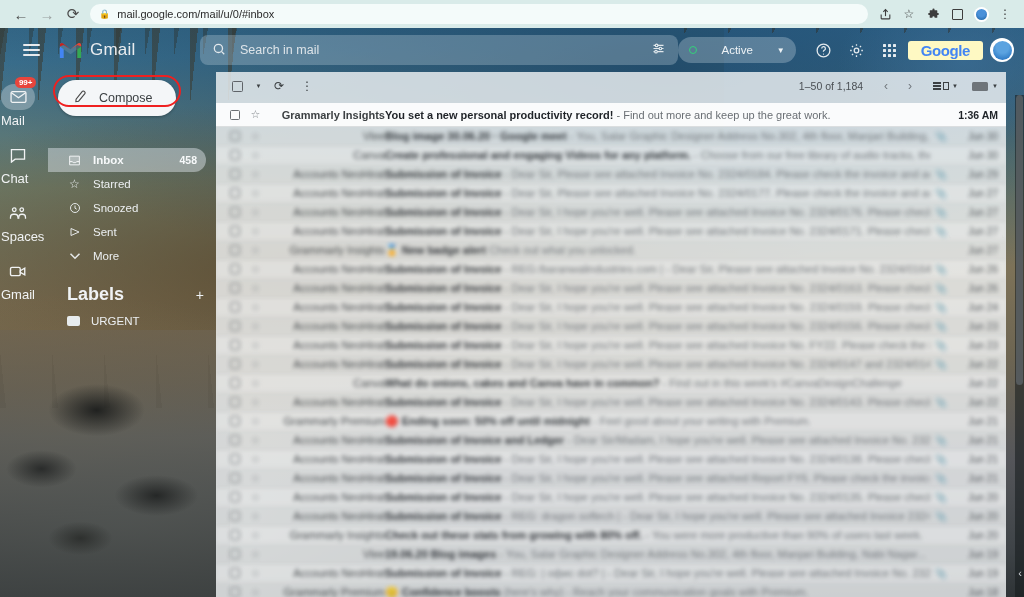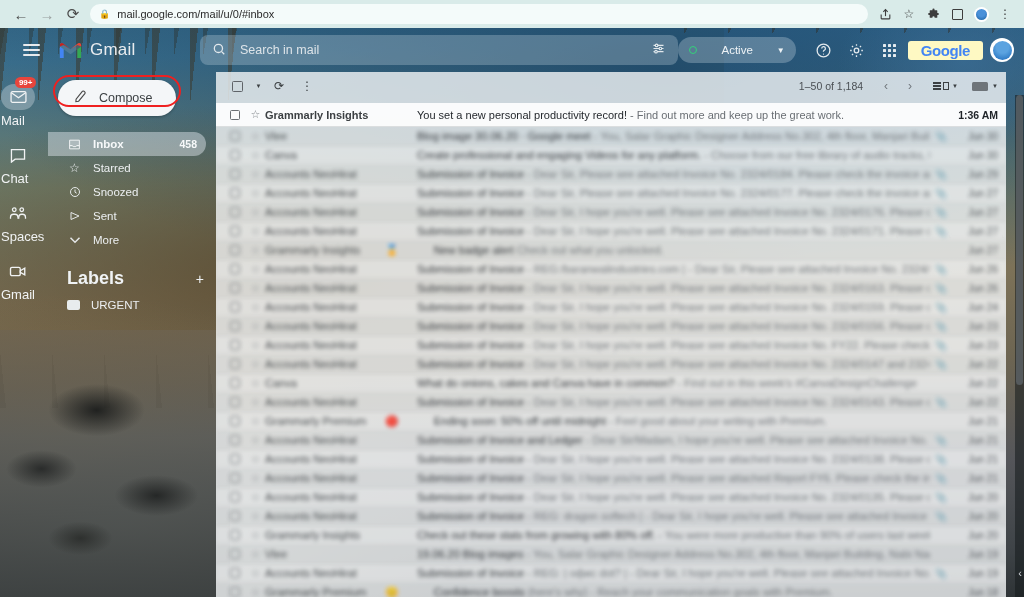--- a/index.html
+++ b/index.html
@@ -153,21 +153,21 @@
     border:2.5px solid #ef2020; border-radius:17px; pointer-events:none;
   }
   .compose-btn{
     width:118px; height:36px; background:#f4f6f8; border-radius:18px;
     display:flex; align-items:center; gap:11px; padding-left:15px;
     box-shadow:0 1px 3px rgba(0,0,0,.28);
   }
   .compose-ic{ font-size:14px; color:#4a4a4a; transform:rotate(-6deg); }
   .compose-lbl{ font-size:12.5px; color:#3c4043; }
 
-  .nav-list{ margin-top:16px; }
+  .nav-list{ margin-top:32px; }
   .nav-row{
     height:24px; display:flex; align-items:center; gap:11px; padding-left:19px;
     border-radius:0 12px 12px 0; margin-right:10px; color:#eceff1; font-size:11.5px;
   }
   .nav-row.sel{ background:rgba(226,233,239,.46); color:#f7f9fa; font-weight:700; }
   .nav-ic{ width:15px; display:flex; align-items:center; justify-content:center; font-size:12px; opacity:.95; }
   .nav-lbl{ flex:1; }
   .nav-row.bold .nav-lbl{ font-weight:700; }
   .nav-cnt{ font-size:10.5px; margin-right:9px; }
 
@@ -209,23 +209,23 @@
   .row{
     height:19px; display:flex; align-items:center; padding:0 0 0 8px;
     border-bottom:1px solid rgba(140,145,150,.22); position:relative;
   }
   .row.first{ height:24px; background:rgba(252,253,253,.95); border-bottom:1px solid rgba(150,155,160,.3); }
   .row.alt{ background:rgba(255,255,255,.26); }
   .row .rchk{ width:22px; display:flex; justify-content:center; }
   .row .rchk span{ width:10px; height:10px; border:1.3px solid #6a6f74; border-radius:1.5px; display:block; }
   .row .rstar{ width:19px; text-align:center; font-size:11px; color:#888d92; }
   .row .rsender{ width:120px; font-size:11px; color:#3c4043; overflow:hidden;
-                 white-space:nowrap; text-overflow:ellipsis; }
+                 white-space:nowrap; text-overflow:ellipsis;text-align:right; }
   .row .rbody{ flex:1; font-size:11px; overflow:hidden; white-space:nowrap; padding-right:6px; }
-  .row .rsubj{ color:#1f2328; font-weight:400;margin-left:32px; }
+  .row .rsubj{ color:#1f2328; font-weight:700; }
   .row .rsnip{ color:#6a6f74; }
   .row .remoji{ margin-right:3px; }
   .row .rattach{ width:24px; text-align:center; font-size:10px; color:#7a8085; }
   .row .rdate{ width:52px; text-align:right; padding-right:8px; font-size:10px; color:#4a4f54; }
   .row.first .rsender{ font-weight:700; }
   .row.first .rdate{ font-weight:700; color:#1f2328; font-size:10.5px; }
 
   
   .row.blurry{ filter:blur(1.9px); opacity:.92; }
 

